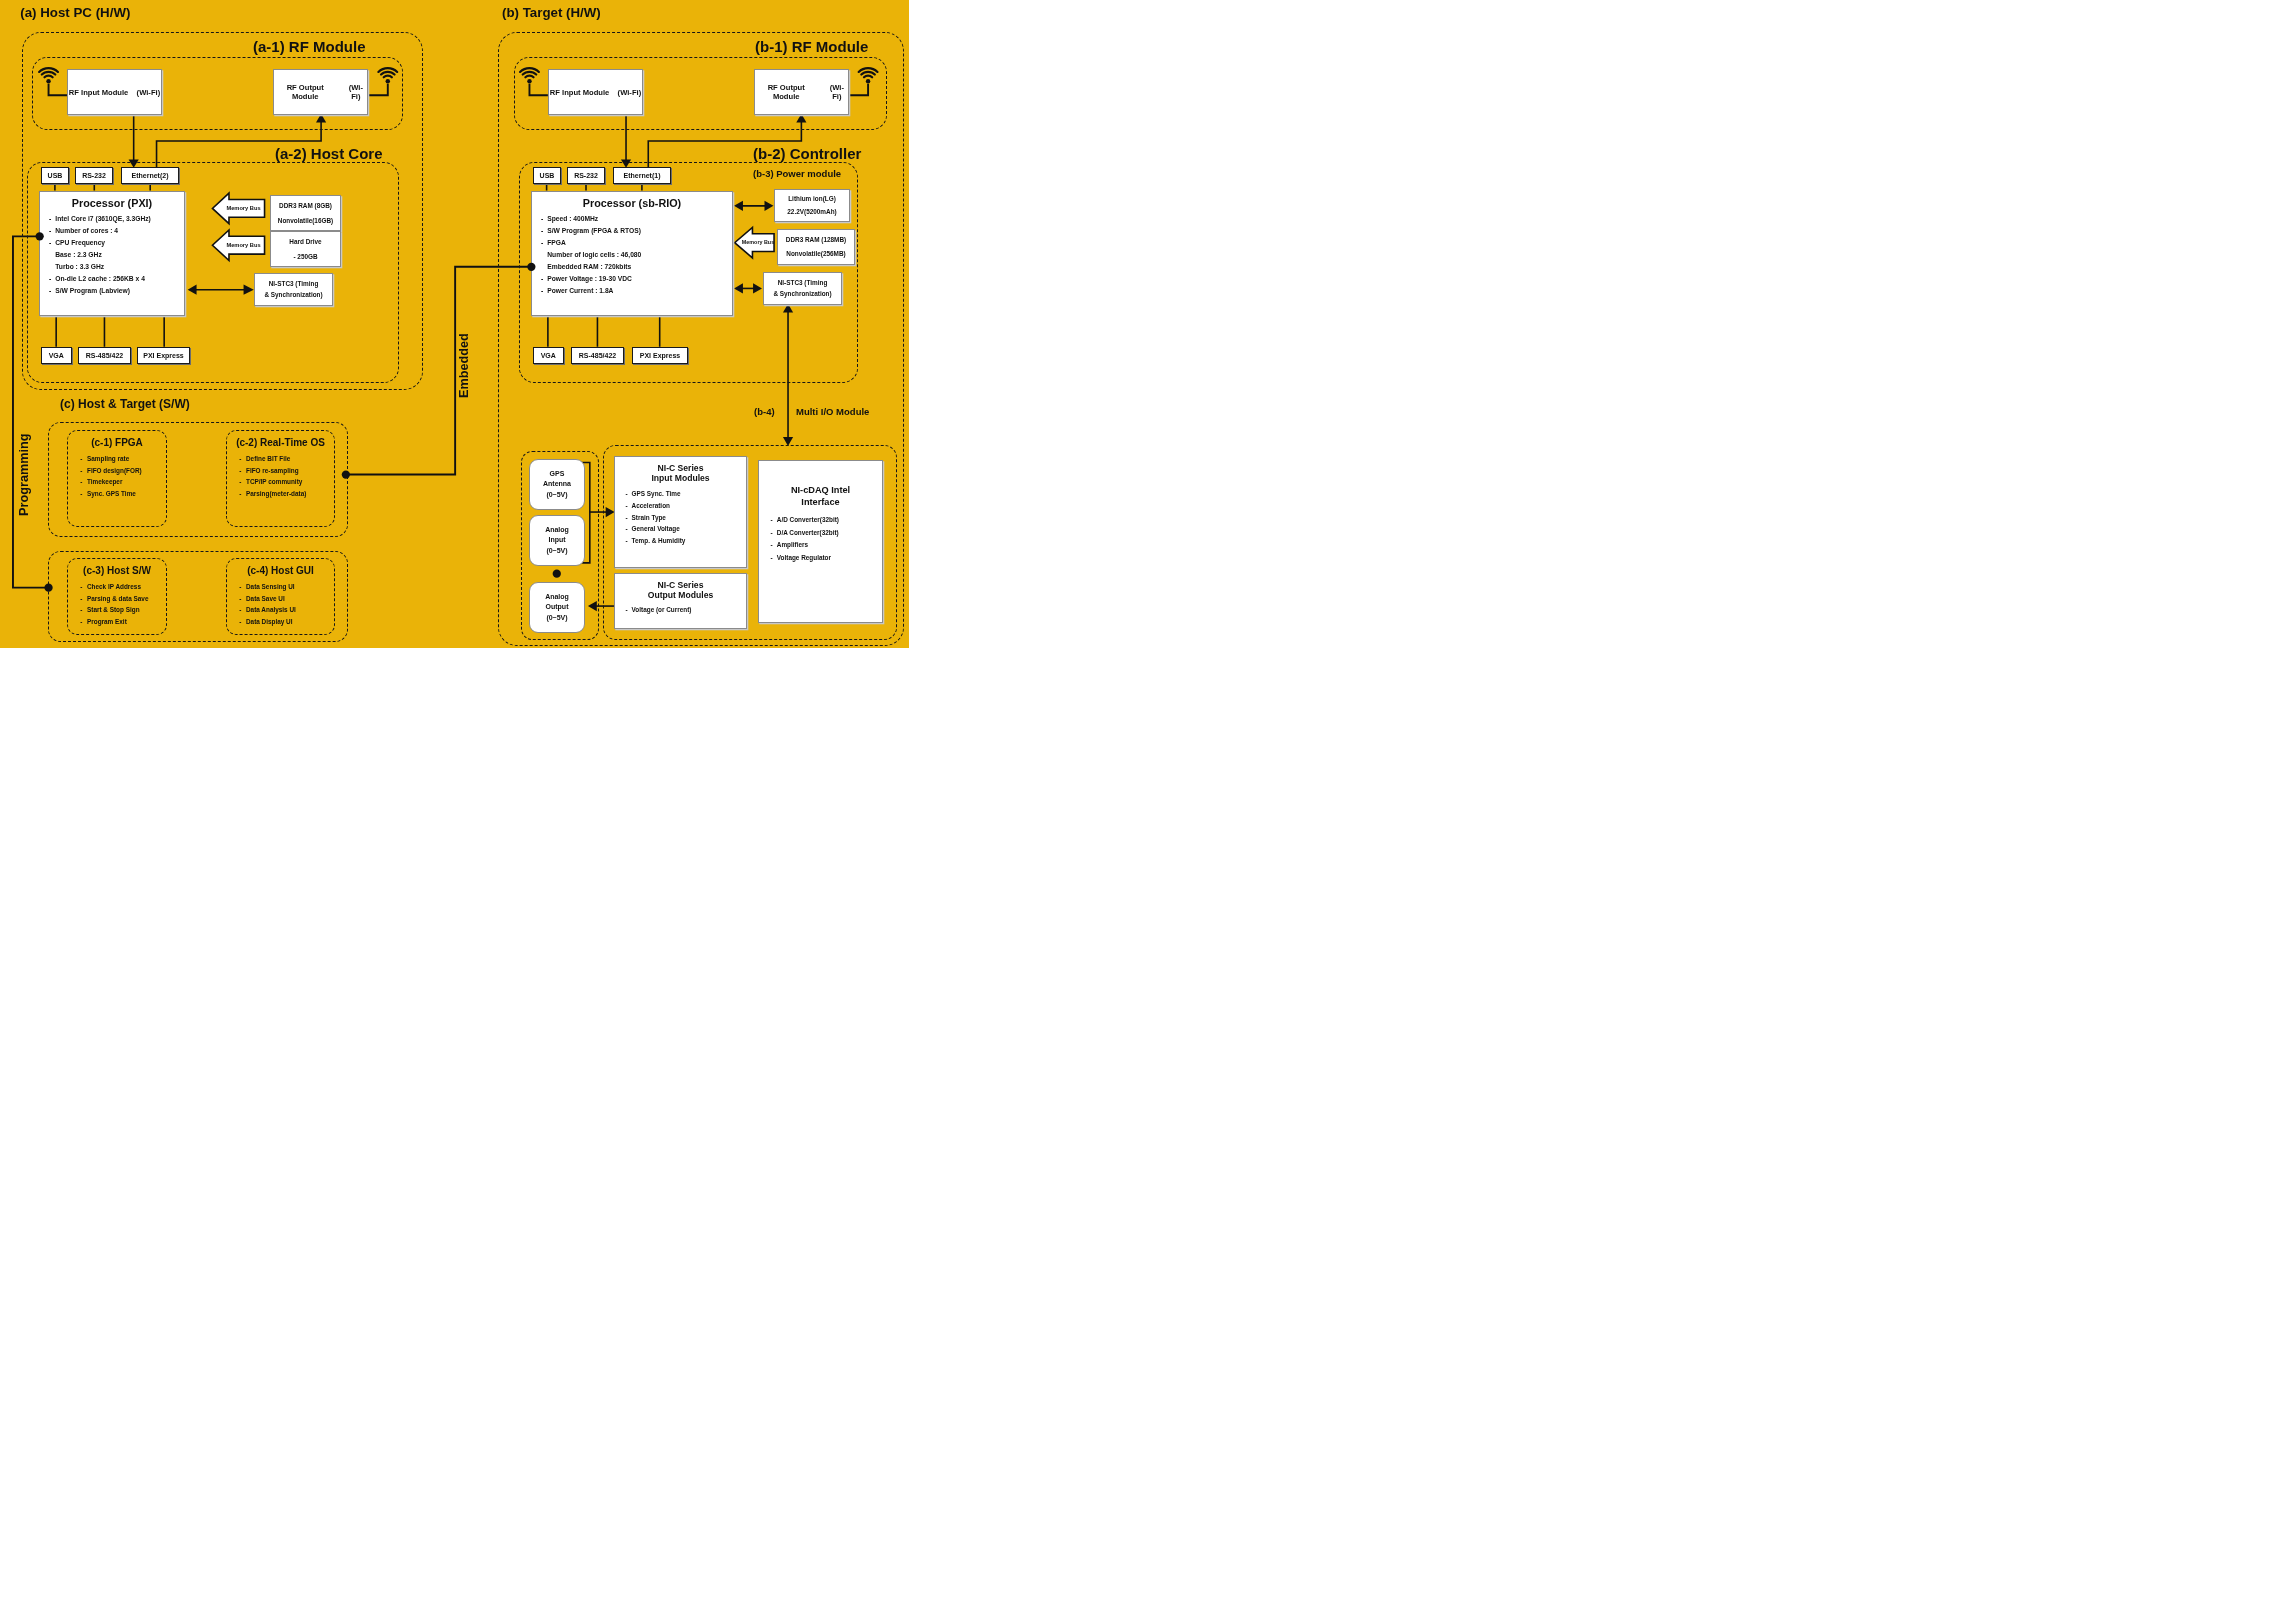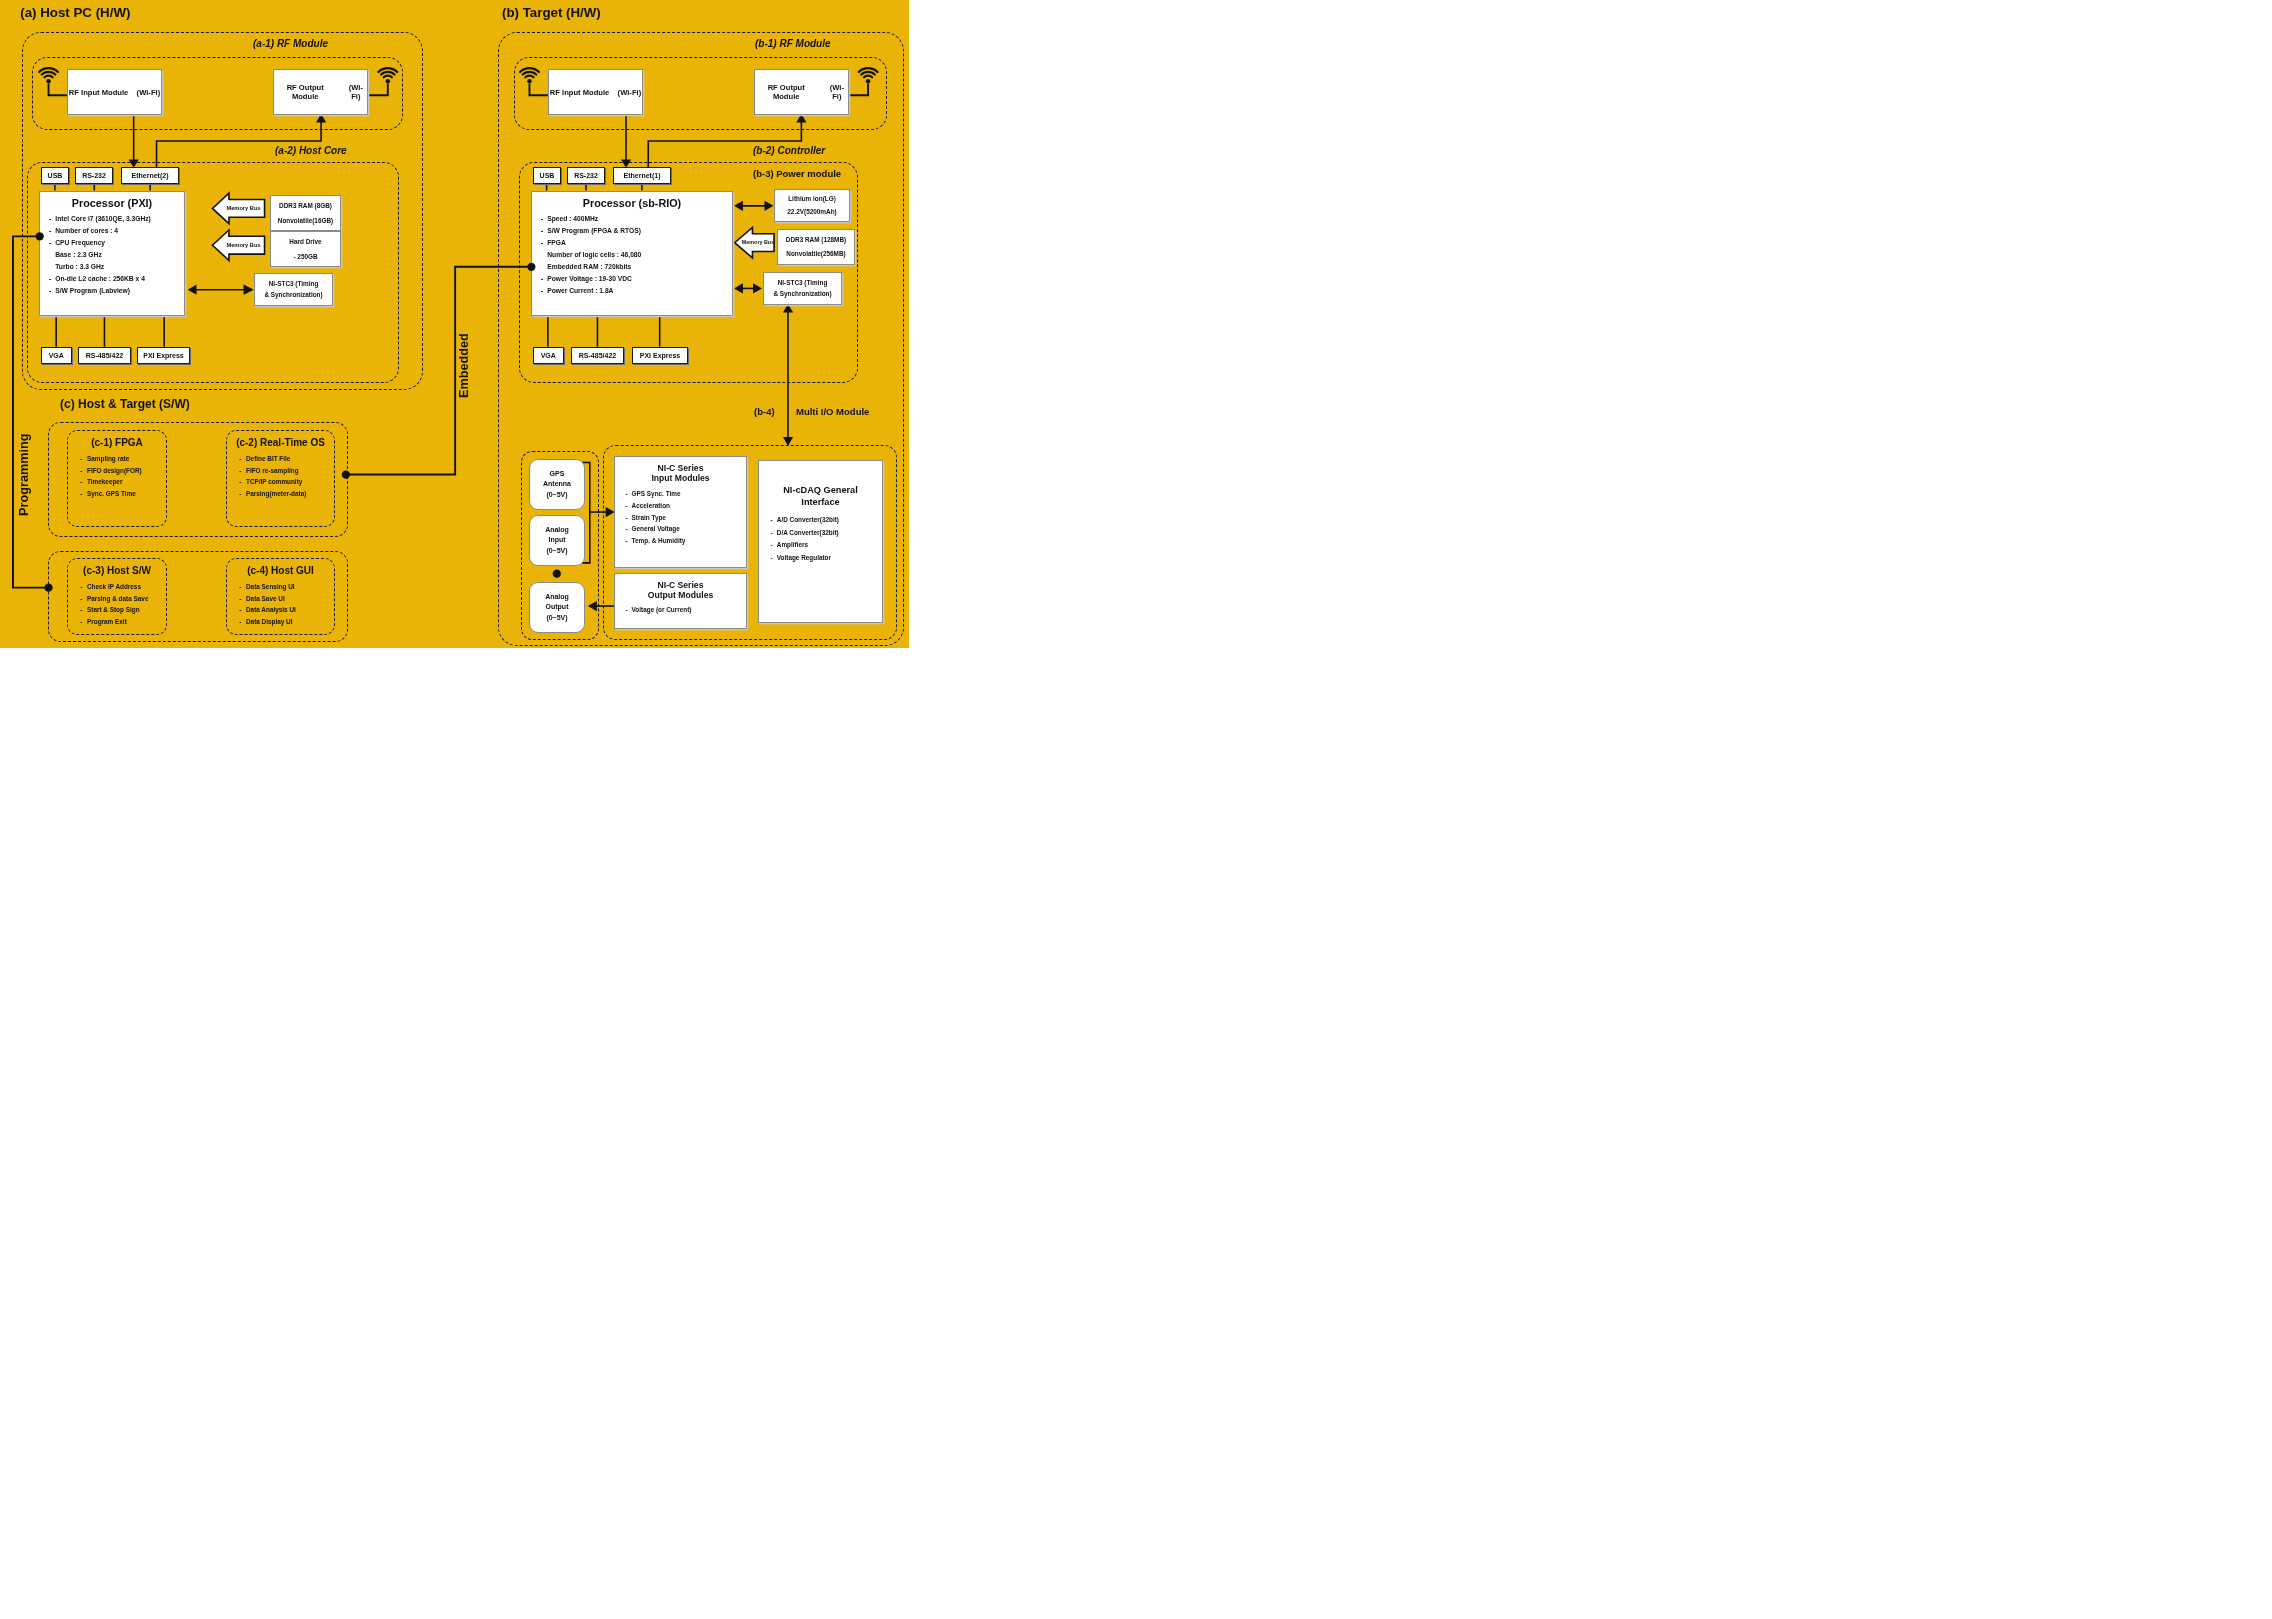--- a/index.html
+++ b/index.html
@@ -5,21 +5,21 @@
   html,body{margin:0;padding:0;background:#ffffff;}
   body{font-family:"Liberation Sans",sans-serif;font-weight:bold;color:#111;}
   #canvas{position:relative;width:909px;height:648px;background:#eab308;overflow:hidden;}
   svg.layer{position:absolute;left:0;top:0;pointer-events:none;}
   .dashed{position:absolute;border:1.9px dashed #161616;border-radius:16.5px;background:transparent;}
   .dashed.small{border-width:1.6px;border-radius:10.2px;}
   .box{position:absolute;background:#fff;border:1.6px solid #8b8b8b;box-shadow:1.3px 1.3px 0 #c8c8c8;box-sizing:border-box;}
   .port{position:absolute;background:#fff;border:1.6px solid #1b1b1b;box-shadow:1px 1px 0 #6d6d6d;box-sizing:border-box;
         display:flex;align-items:center;justify-content:center;font-size:7px;white-space:nowrap;}
   .sec-title{position:absolute;font-size:13.3px;white-space:nowrap;}
-  .sub-label{position:absolute;font-size:10px;white-space:nowrap;font-style:italic;}
+  .sub-label{position:absolute;font-size:15px;white-space:nowrap;}
   .mini-label{position:absolute;font-size:9.5px;white-space:nowrap;}
   .duo{display:flex;flex-direction:column;justify-content:center;align-items:center;text-align:center;
        font-size:6.4px;line-height:9.5px;gap:5.7px;}
   .rf{display:flex;flex-direction:row;justify-content:center;align-items:center;text-align:center;
       font-size:7.6px;gap:8.3px;}
   .proc .proc-title{text-align:center;font-size:10.8px;margin:5.1px 0 3.8px 0;}
   .li{display:flex;font-size:6.7px;line-height:12px;padding-left:5.1px;white-space:nowrap;}
   .li .m{width:10.2px;flex:none;text-align:center;}
   .cbox .c-title{text-align:center;font-size:10px;margin:6.4px 0 4.4px 0;white-space:nowrap;}
   .cbox .li{font-size:6.4px;line-height:11.8px;padding-left:7.6px;}
@@ -409,21 +409,21 @@
       <div>Output Modules</div>
     </div>
     <div class="li">
         <span class="m">-</span>
         <span>Voltage (or Current)</span>
       </div>
   </div>
 
   <div class="box cdaq" style="left:758px;top:460px;width:125px;height:163px;">
     <div class="n-title">
-      <div>NI-cDAQ General</div>
+      <div>NI-cDAQ Intel</div>
       <div>Interface</div>
     </div>
     <div class="li">
         <span class="m">-</span>
         <span>A/D Converter(32bit)</span>
       </div>
     <div class="li">
         <span class="m">-</span>
         <span>D/A Converter(32bit)</span>
       </div>

